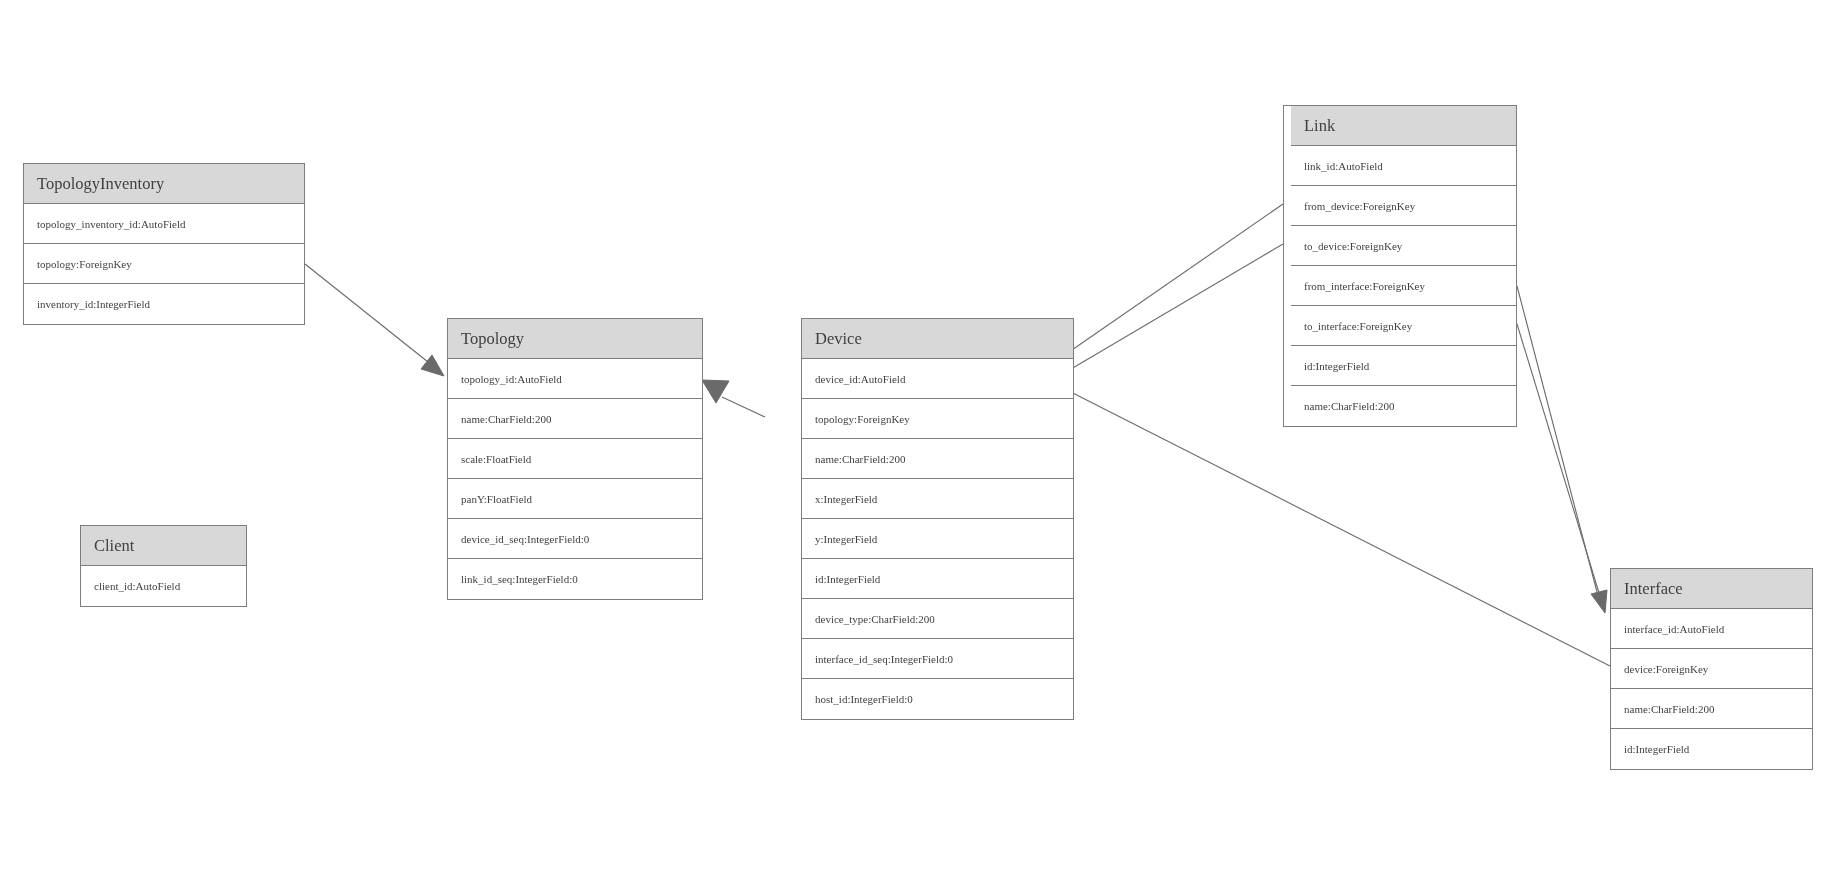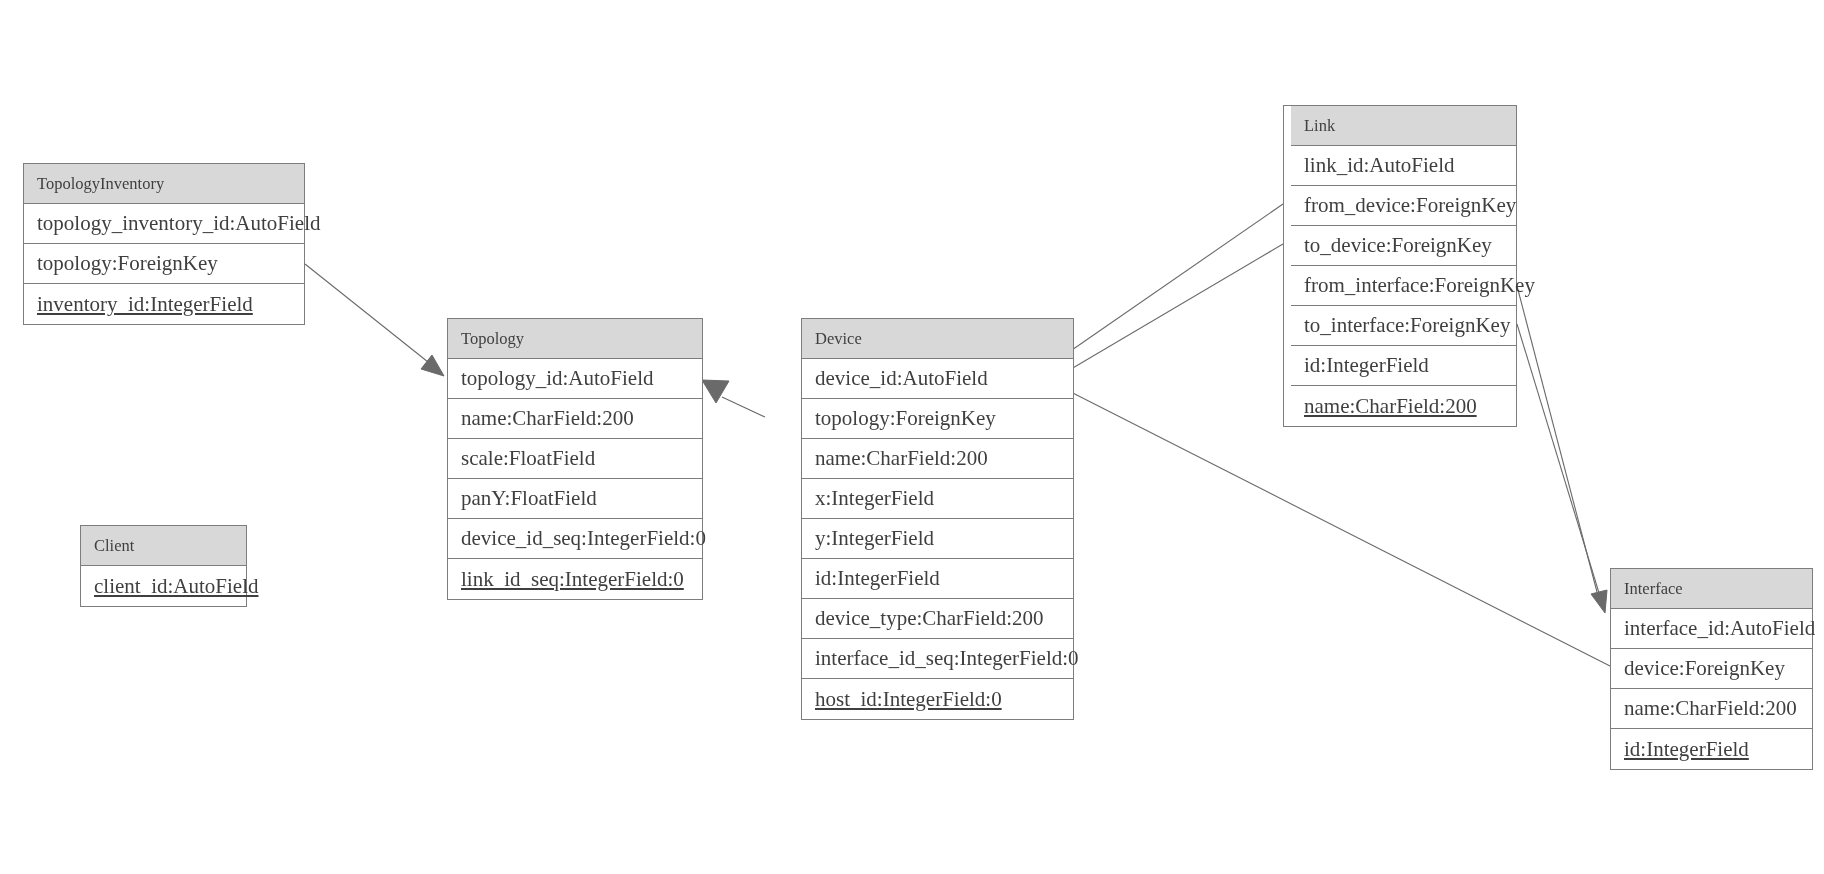--- a/index.html
+++ b/index.html
@@ -46,29 +46,28 @@
     padding-left: 13px;
     font-size: 16.5px;
     box-sizing: border-box;
     border-bottom: 1px solid #7d7d7d;
   }
   .entity .row {
     height: 40px;
     display: flex;
     align-items: center;
     padding-left: 13px;
-    font-size: 21px;
+    font-size: 11px;
     box-sizing: border-box;
     border-bottom: 1px solid #7d7d7d;
     background: #ffffff;
     white-space: nowrap;
   }
   .entity .row:last-child {
     border-bottom: none;
-    text-decoration: underline;
   }
 </style>
 </head>
 <body>
 
 <div class="canvas">
 
   <svg class="edges" viewBox="0 0 1824 874" xmlns="http://www.w3.org/2000/svg">
 
     <line x1="305" y1="264" x2="428" y2="362"></line>

